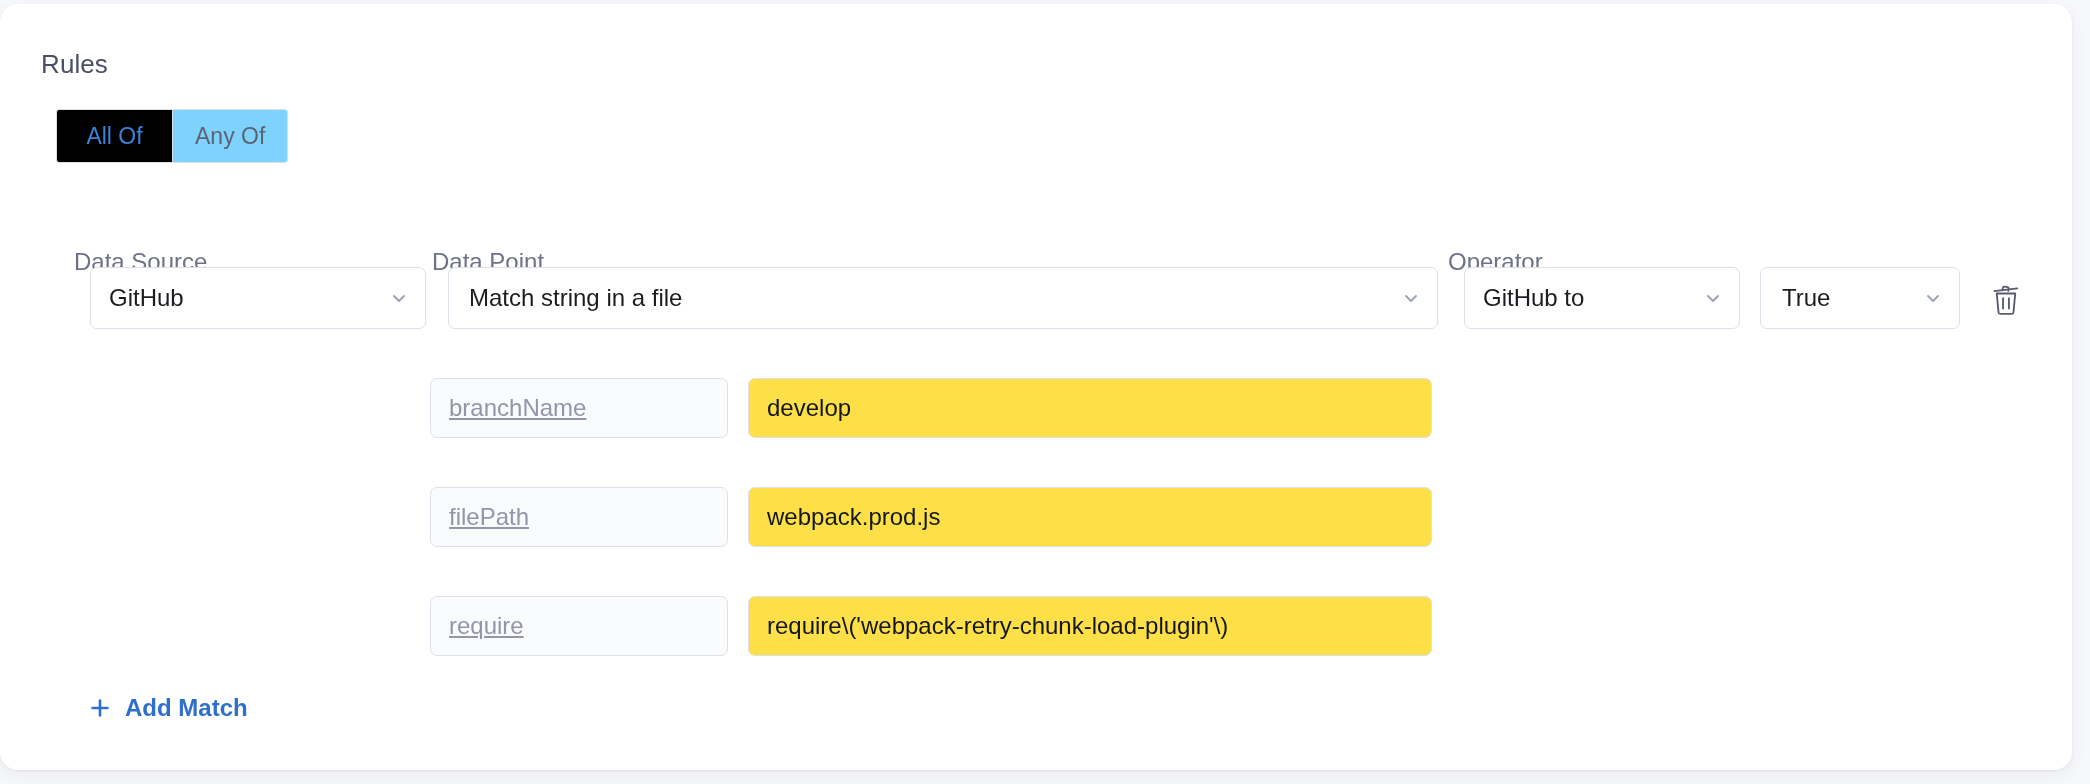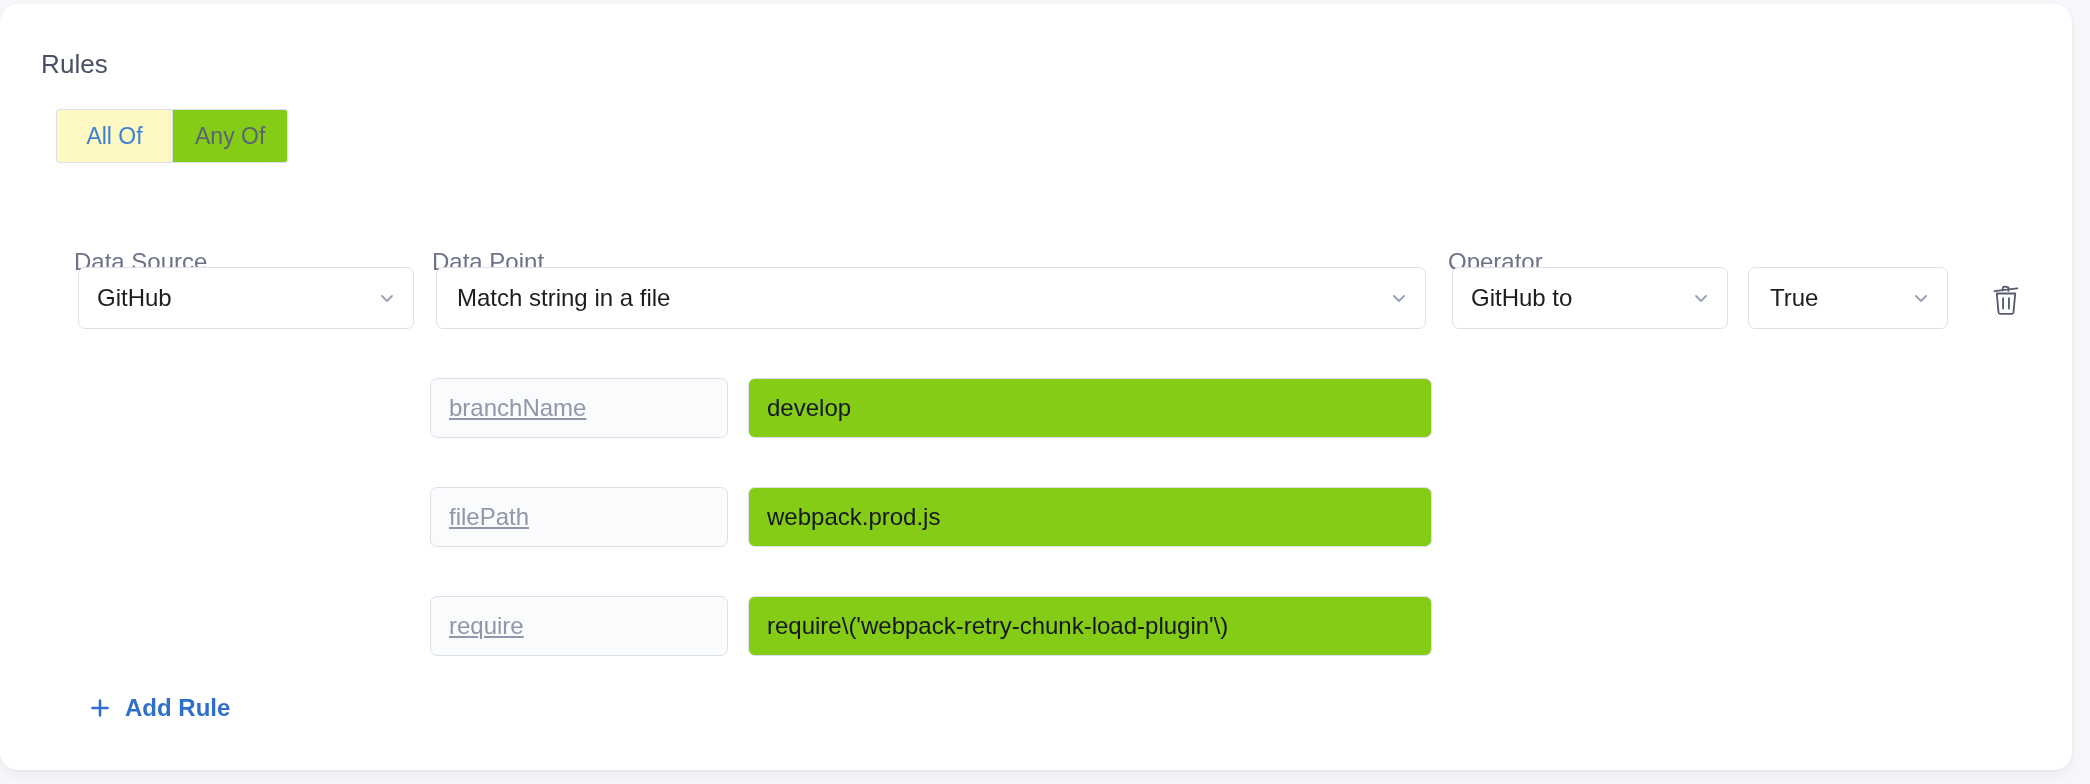--- a/index.html
+++ b/index.html
@@ -45,46 +45,46 @@
     height: 54px;
   }
   .seg-btn {
     min-width: 115px;
     padding: 0 22px;
     display: flex;
     align-items: center;
     justify-content: center;
     font-size: 23px;
     color: #5d6277;
-    background: #84cc16;
+    background: #7dd3fc;
     border: none;
     cursor: pointer;
     font-family: inherit;
     height: 100%;
   }
   .seg-btn + .seg-btn { border-left: 1px solid #dcdfea; }
   .seg-btn.active {
-    background: #fef9c3;
+    background: #000000;
     color: #3b82d6;
   }
 
   
   .col-label {
     position: absolute;
     font-size: 24px;
     color: #6d7287;
     top: 216px;
     margin-top: 28px;
   }
   .col-ds   { left: 74px; }
   .col-dp   { left: 432px; }
   .col-op   { left: 1448px; }
 
   
-  .rule-row { position: absolute; left: 4px; top: 263px; width: 100%; height: 64px; }
+  .rule-row { position: absolute; left: 16px; top: 263px; width: 100%; height: 64px; }
 
   .sel {
     position: absolute;
     height: 62px;
     background: #ffffff;
     border: 1px solid #dde0eb;
     border-radius: 7px;
     display: flex;
     align-items: center;
     padding: 0 16px 0 18px;
@@ -142,21 +142,21 @@
     padding: 0 18px;
     font-size: 24px;
     color: #9296ab;
     text-decoration: underline;
   }
   .param-val {
     position: absolute;
     left: 748px;
     width: 684px;
     height: 60px;
-    background: #84cc16;
+    background: #fde047;
     border: 1px solid #dde0eb;
     border-radius: 7px;
     display: flex;
     align-items: center;
     padding: 0 18px;
     font-size: 24px;
     color: #15171c;
     font-family: inherit;
     outline: none;
   }
@@ -261,16 +261,16 @@
     <div class="param-key">require</div>
     <input class="param-val" type="text" value="require\('webpack-retry-chunk-load-plugin'\)" style="">
   </div>
 
   <button class="add-rule">
     <span>
       <svg class="plus-icon" viewBox="0 0 24 24" fill="none" stroke="currentColor" stroke-width="2.6" stroke-linecap="round">
           <path d="M12 4.5v15M4.5 12h15"></path>
         </svg>
     </span>
-    <span>Add Rule</span>
+    <span>Add Match</span>
   </button>
 
 </div>
 
 </body></html>

